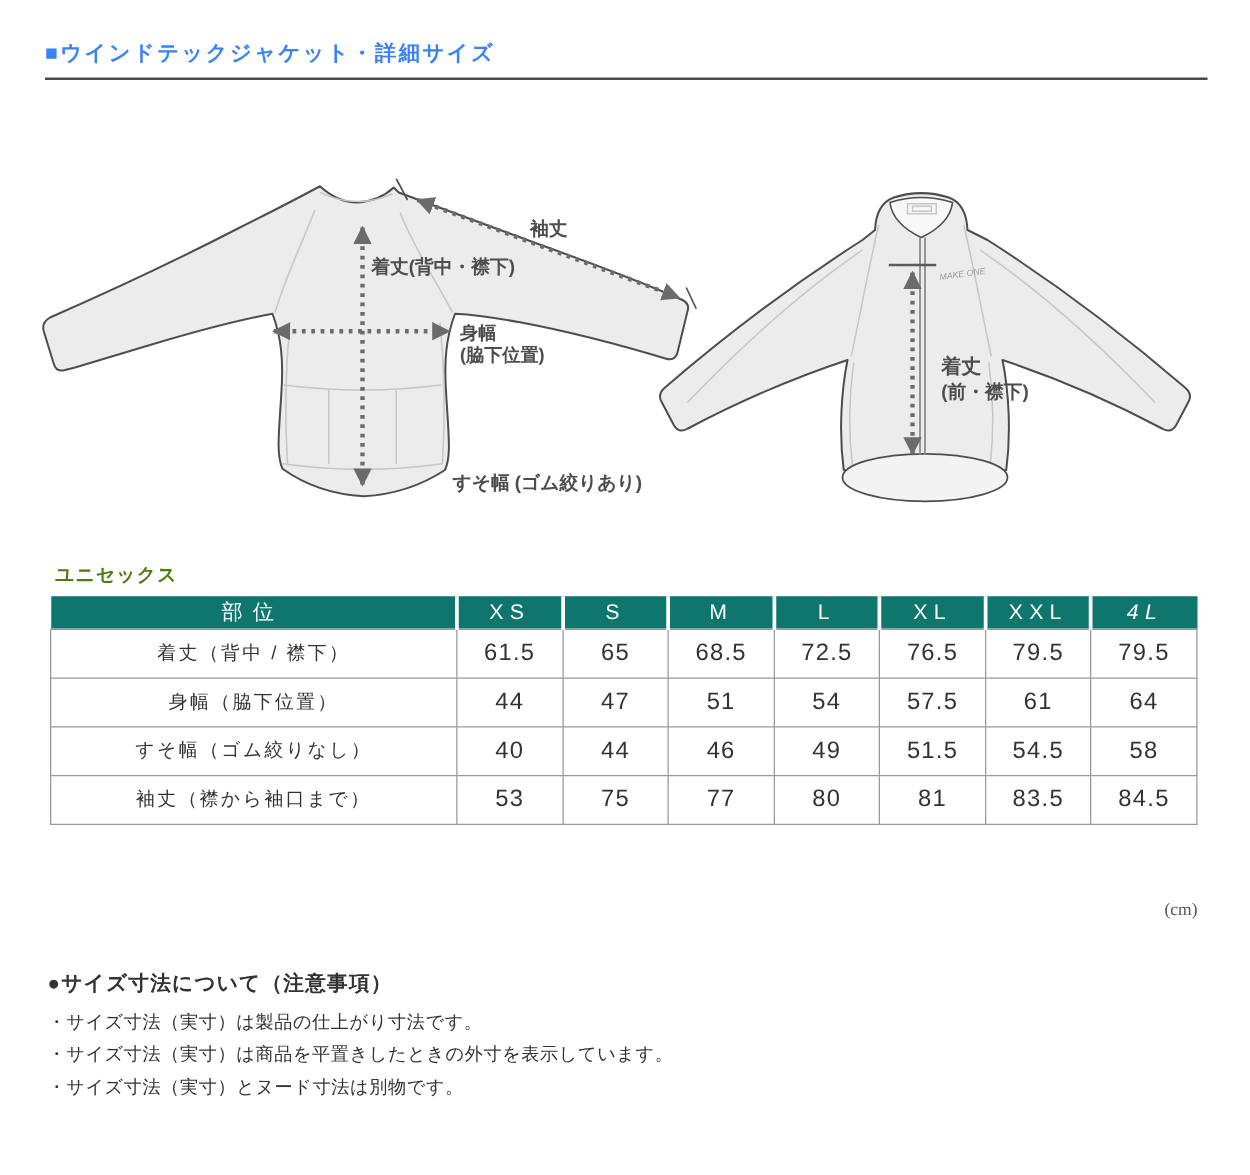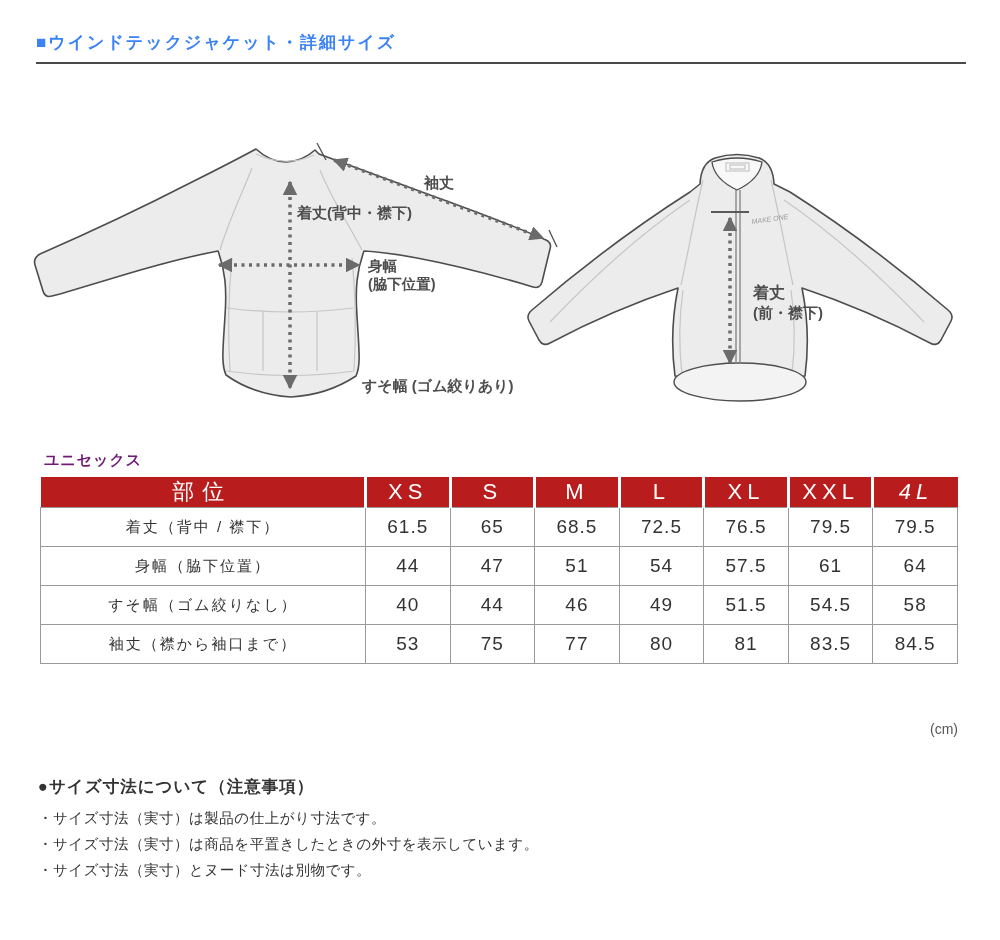--- a/index.html
+++ b/index.html
@@ -16,43 +16,43 @@
   .diagram { position:absolute; left:0; top:118px; width:1000px; height:325px; }
   .diagram text { font-family:"Liberation Sans","DejaVu Sans",sans-serif; }
   .jkt { fill:#ececec; stroke:#4d4d4d; stroke-width:1.6; stroke-linejoin:round; }
   .seam { fill:none; stroke:#c6c6c6; stroke-width:1.2; }
   .dots { fill:none; stroke:#6b6b6b; stroke-width:3.5; stroke-dasharray:3 4.5; }
   .tick { stroke:#4d4d4d; stroke-width:1.3; }
   .lbl { fill:#4d4d4d; font-weight:bold; }
 
   .section-label {
     position:absolute; left:44px; top:451px;
-    font-size:15px; font-weight:bold; color:#701a75; letter-spacing:1px;
+    font-size:15px; font-weight:bold; color:#4d7c0f; letter-spacing:1px;
   }
 
   table.sizes {
     position:absolute; left:40px; top:477px; width:918px;
     border-collapse:collapse; table-layout:fixed;
   }
   table.sizes th {
-    background:#b91c1c; color:#ffffff; font-weight:normal;
-    height:26px; font-size:22px; letter-spacing:5px; text-align:center;
+    background:#0f766e; color:#ffffff; font-weight:normal;
+    height:26px; font-size:17px; letter-spacing:5px; text-align:center;
     border-right:3px solid #ffffff;
   }
   table.sizes th:last-child { border-right:none;font-style:italic; }
   table.sizes th:first-child { width:325px; letter-spacing:8px; }
   table.sizes td {
     border:1px solid #999999; background:#ffffff; height:39px;
     text-align:center; font-size:19px; color:#333; letter-spacing:1px;
   }
   table.sizes td.rowlabel { font-size:15px; letter-spacing:2px; }
 
   .unit {
     position:absolute; left:40px; top:721px; width:918px;
-    text-align:right; font-size:14px; color:#555;
+    text-align:right; font-size:14px; color:#555;font-family:Liberation Serif, serif;
   }
 
   .notes { position:absolute; left:38px; top:776px; }
   .notes-heading { font-size:16.5px; font-weight:bold; color:#333; margin-bottom:7px; letter-spacing:1px; }
   .note-line { font-size:14.5px; color:#333; line-height:26px; letter-spacing:0.5px; }
 </style>
 </head>
 <body>
 
 <div class="page">

